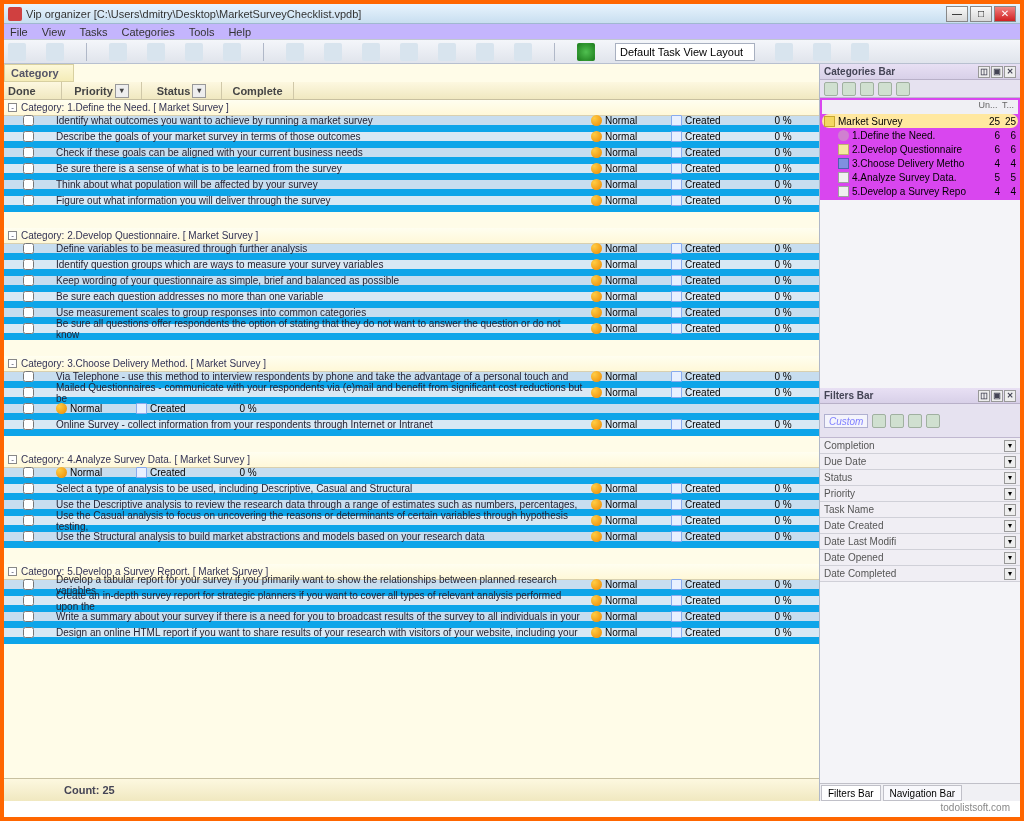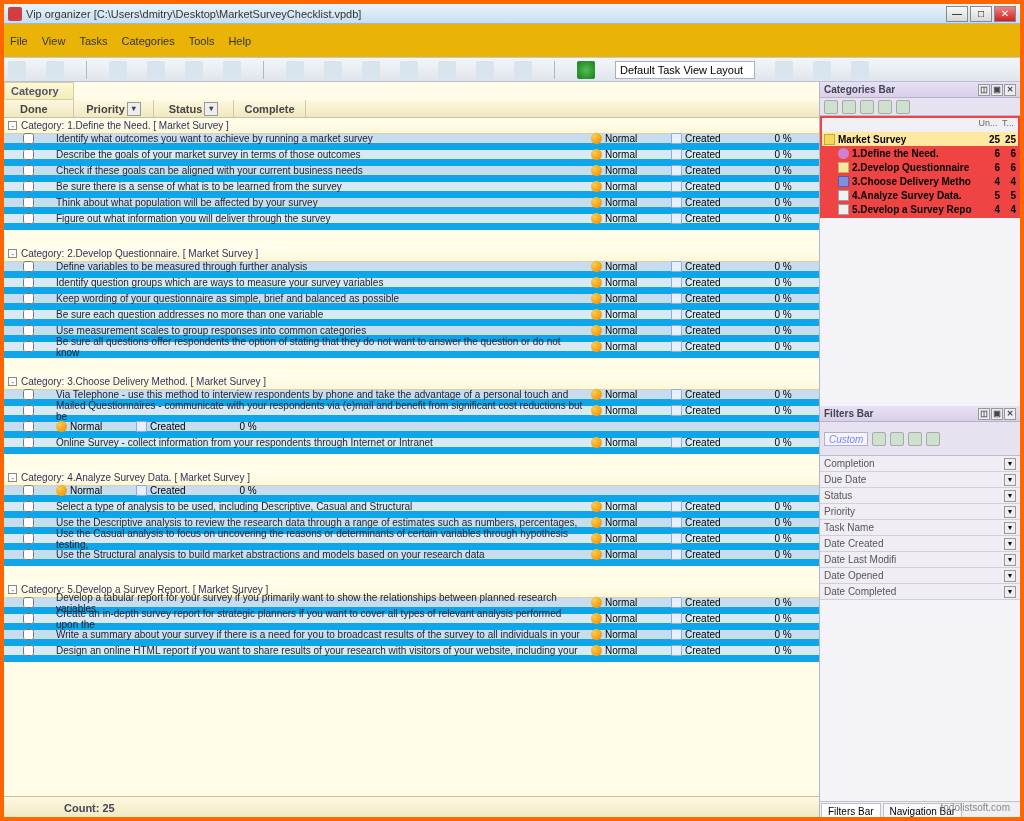--- a/index.html
+++ b/index.html
@@ -3,32 +3,32 @@
 <meta charset="utf-8">
 <style>
 * { box-sizing: border-box; margin: 0; padding: 0; }
 body { font-family: Tahoma, Arial, sans-serif; font-size: 11px; background: #fff; border: 4px solid #ff6600; width: 1024px; height: 821px; overflow: hidden; position: relative; }
 .titlebar { background: linear-gradient(#e8f4fd, #c8def0); height: 20px; display: flex; align-items: center; padding: 0 4px; border-bottom: 1px solid #a0b8d0; }
 .titlebar .tb-icon { width: 14px; height: 14px; background: #d04040; border-radius: 2px; margin-right: 4px; }
 .titlebar-text { flex: 1; font-size: 11px; color: #333; }
 .win-controls { display: flex; gap: 2px; }
 .win-btn { width: 22px; height: 16px; border: 1px solid #888; background: linear-gradient(#f8f8f8,#d8d8d8); font-size: 10px; text-align: center; line-height: 14px; cursor: pointer; }
 .win-close { background: linear-gradient(#f08080,#d02020); color: #fff; }
-.menubar { background: #eab308; height: 34px; display: flex; align-items: center; padding: 0 6px; gap: 14px; border-bottom: 1px solid #c0c8d0; font-size: 11px; color: #333; }
+.menubar { background: #c4b5fd; height: 16px; display: flex; align-items: center; padding: 0 6px; gap: 14px; border-bottom: 1px solid #c0c8d0; font-size: 11px; color: #333; }
 .menubar span { cursor: pointer; }
 .toolbar { height: 24px; background: linear-gradient(#f4f6fa,#e0e4ec); border-bottom: 1px solid #b8c0d0; display: flex; align-items: center; padding: 0 4px; gap: 20px; }
 .tb-btn { width: 18px; height: 18px; border: 1px solid transparent; background: #d8e4ee; border-radius: 2px; cursor: pointer; }
 .tb-sep { width: 1px; height: 18px; background: #b0b8c8; margin: 0 2px; }
 .tb-dropdown { height: 18px; border: 1px solid #a8b0c0; background: #fff; padding: 0 4px; font-size: 11px; display: flex; align-items: center; min-width: 140px; }
 .main-area { display: flex; height: calc(100% - 20px - 18px - 24px - 14px); }
 .left-pane { flex: 1; display: flex; flex-direction: column; background: #fffce8; border-right: 1px solid #b0b8c8; }
 .category-tab { background: linear-gradient(#fdf8d8,#f4ecb8); height: 18px; padding: 0 6px; font-size: 11px; font-weight: bold; color: #556; display: flex; align-items: center; border: 1px solid #d8d0a0; width: 70px; }
 .grid-headers { display: flex; background: linear-gradient(#fdf8e0,#f0e8c0); height: 18px; font-size: 11px; font-weight: bold; color: #444; border-bottom: 1px solid #c8c0a0; }
 .gh { border-right: 1px solid #d0c8a8; padding: 2px 4px; display: flex; align-items: center; }
-.gh.done { width: 58px; margin-left: 12px; }
+.gh.done { width: 58px; }
 .gh.name { flex: 1; justify-content: center; }
 .gh.prio { width: 80px; justify-content: center; }
 .gh.status { width: 80px; justify-content: center; }
 .gh.complete { width: 72px; justify-content: center; }
 .gh-dd { width: 14px; height: 14px; border: 1px solid #999; background: #eee; margin-left: 2px; font-size: 8px; text-align: center; line-height: 12px; }
 .grid-body { flex: 1; overflow-y: auto; }
 .group-row { background: linear-gradient(#fffef0,#fff8d8); height: 16px; display: flex; align-items: center; padding: 0 4px; font-size: 10px; color: #335; border-bottom: 1px solid #d8d0b0; }
 .group-row .collapse { width: 9px; height: 9px; border: 1px solid #888; background: #fff; margin-right: 4px; font-size: 8px; text-align: center; line-height: 7px; }
 .task-row { display: flex; height: 16px; align-items: center; font-size: 10px; border-bottom: 7px solid #0ea5e9; }
 .task-row.alt0 { background: #c7ddef; }
@@ -42,35 +42,35 @@
 .prio-icon { width: 11px; height: 11px; background: radial-gradient(circle at 30% 30%, #ffcc44,#ee8800); border-radius: 50%; }
 .status-icon { width: 11px; height: 11px; background: #e8f0ff; border: 1px solid #88aaee; border-radius: 1px; }
 .group-spacer { height: 16px; background: #fffce8; }
 .grid-footer { height: 20px; background: linear-gradient(#fdf8e0,#f0e8c0); border-top: 1px solid #c8c0a0; display: flex; align-items: center; padding: 11px 60px; font-size: 11px; font-weight: bold; color: #445; }
 .right-pane { width: 200px; display: flex; flex-direction: column; background: #f4f4f8; }
 .panel-header { background: linear-gradient(#e8e0f4,#d8d0e8); height: 16px; display: flex; align-items: center; padding: 0 4px; font-size: 10px; font-weight: bold; color: #445; border-bottom: 1px solid #b8b0c8; }
 .panel-header .ph-title { flex: 1; }
 .ph-btn { width: 12px; height: 12px; border: 1px solid #999; background: #eee; font-size: 8px; text-align: center; line-height: 10px; cursor: pointer; margin-left: 1px; }
 .panel-tb { height: 18px; background: #e6e2f0; display: flex; align-items: center; padding: 0 4px; gap: 4px; border-bottom: 1px solid #c0b8d0; }
 .ptb-btn { width: 14px; height: 14px; background: #d0e0d0; border: 1px solid #a0b0a0; border-radius: 2px; cursor: pointer; }
-.cat-tree { background: #ef4444; flex: 0 0 auto; padding: 2px; font-size: 10px; }
+.cat-tree { background: #d946ef; flex: 0 0 auto; padding: 2px; font-size: 10px; }
 .tree-head { display: flex; background: #f0f0f4; height: 14px; font-size: 9px; color: #666; }
 .tree-head .th-name { flex: 1; padding: 0 4px; }
 .tree-head .th-n { width: 20px; text-align: center; }
 .tree-row { display: flex; align-items: center; height: 14px; padding: 0 2px; cursor: pointer; }
 .tree-row.sel { background: #ffe8a0; }
 .tree-icon { width: 11px; height: 11px; margin-right: 3px; display: inline-block; }
 .ti-folder { background: #f4d860; border: 1px solid #c8a830; }
 .ti-people { background: #d080d0; border-radius: 50%; }
 .ti-note { background: #f4e8a0; border: 1px solid #c0b070; }
 .ti-box { background: #8090e0; border: 1px solid #5060b0; }
 .ti-doc { background: #f0f0f0; border: 1px solid #a0a0a0; }
 .tree-row .tr-name { flex: 1; white-space: nowrap; overflow: hidden; }
 .tree-row .tr-n { width: 16px; text-align: right; }
-.tree-row.bold { font-weight: bold; }
+.tree-row.bold { font-weight: normal; border-radius: 7px; }
 .filter-tb-row { height: 34px; background: #e6e2f0; display: flex; align-items: center; padding: 0 4px; gap: 4px; border-bottom: 1px solid #c0b8d0; }
 .filter-custom { color: #8080ff; font-style: italic; font-size: 10px; border: 1px solid #b0b0d0; padding: 0 4px; height: 14px; line-height: 14px; background: #f4f4fc; }
 .filter-row { display: flex; height: 16px; align-items: center; background: #f0eef4; border-bottom: 1px solid #d0d0d8; font-size: 10px; padding: 0 4px; }
 .filter-row .fr-label { flex: 1; color: #555; }
 .filter-dd { width: 12px; height: 12px; border: 1px solid #999; background: #eee; font-size: 8px; text-align: center; line-height: 10px; }
 .filter-spacer { flex: 1; background: #f4f4f8; }
 .bottom-tabs { height: 18px; background: #f0f0f4; display: flex; border-top: 1px solid #c0c0c8; }
 .btab { padding: 2px 6px; font-size: 10px; border: 1px solid #c0c0c8; background: #f8f8fc; margin: 1px 1px 0 1px; cursor: pointer; }
 .btab.active { background: #fff; }
 .footer-text { position: absolute; bottom: 4px; right: 10px; font-size: 10px; color: #888; }

